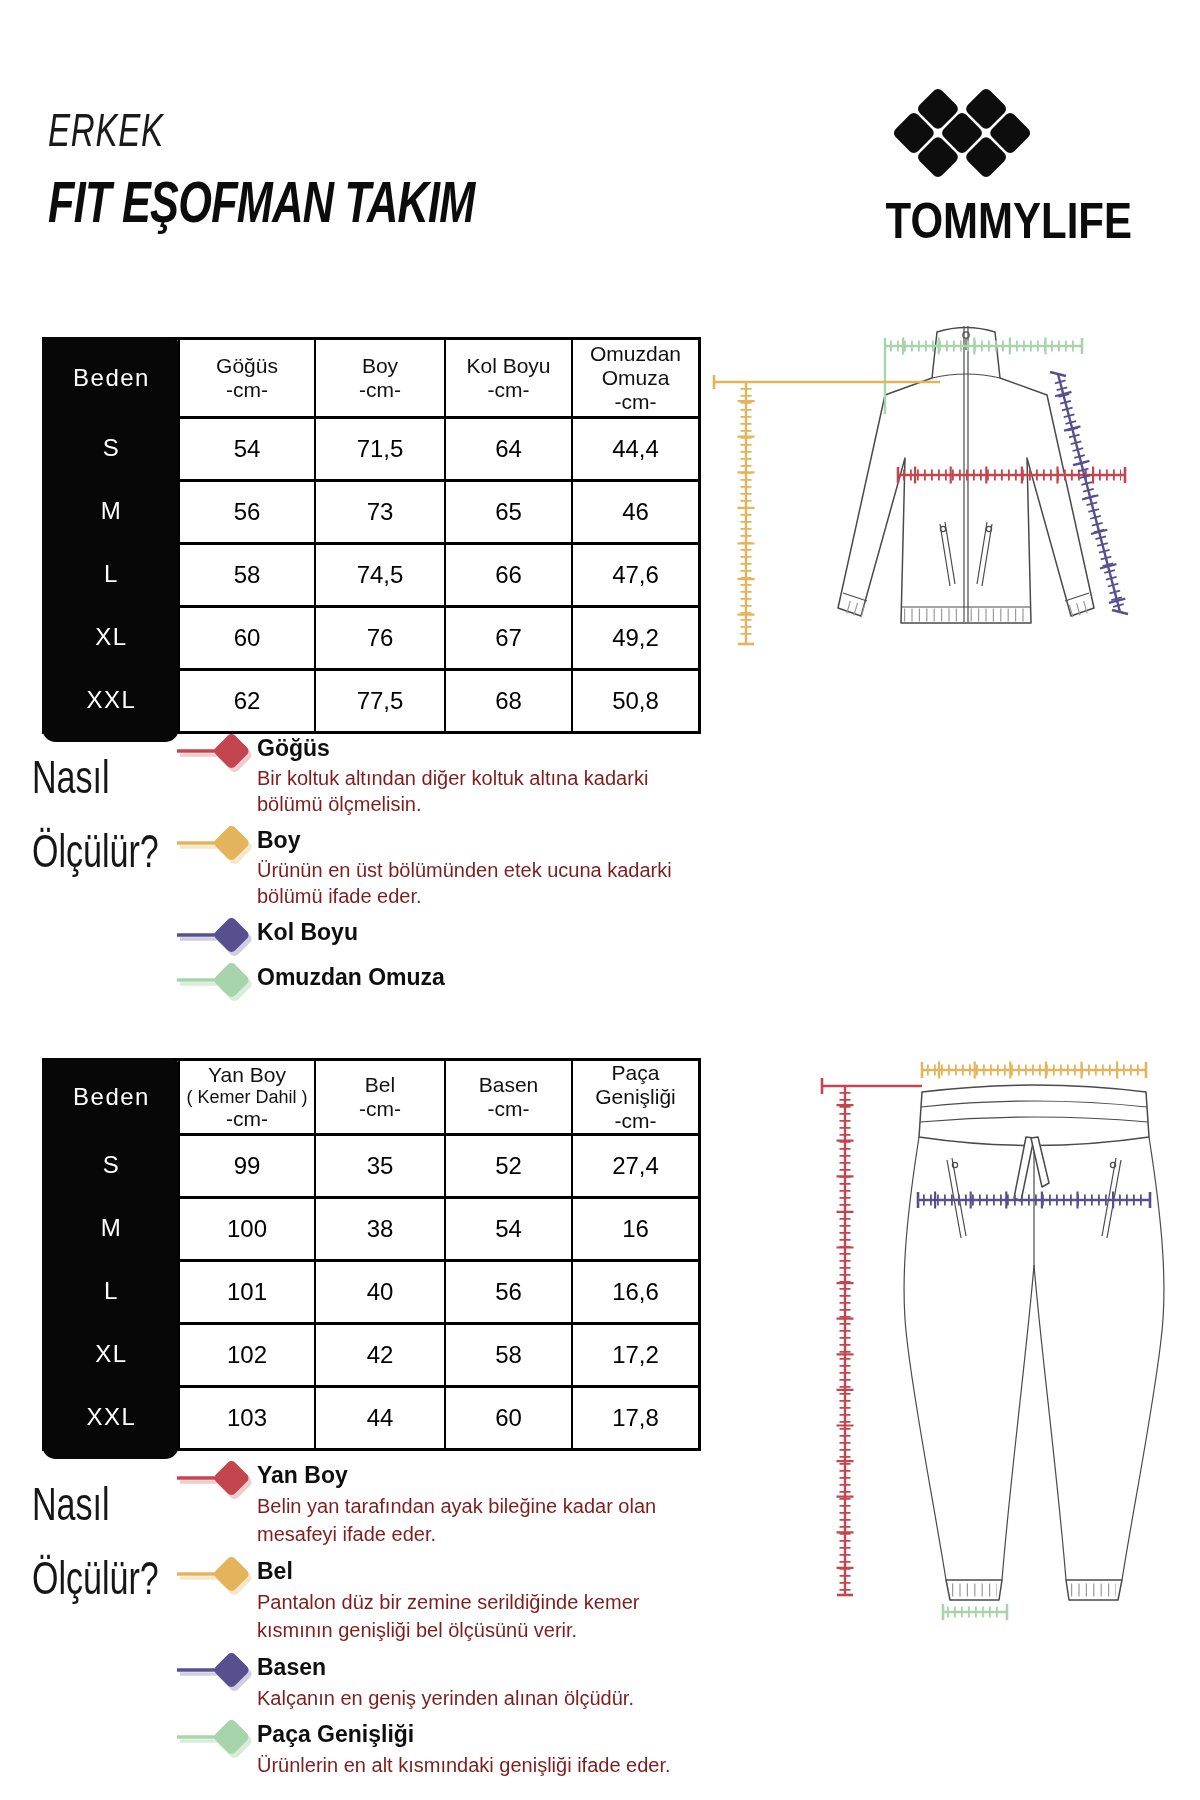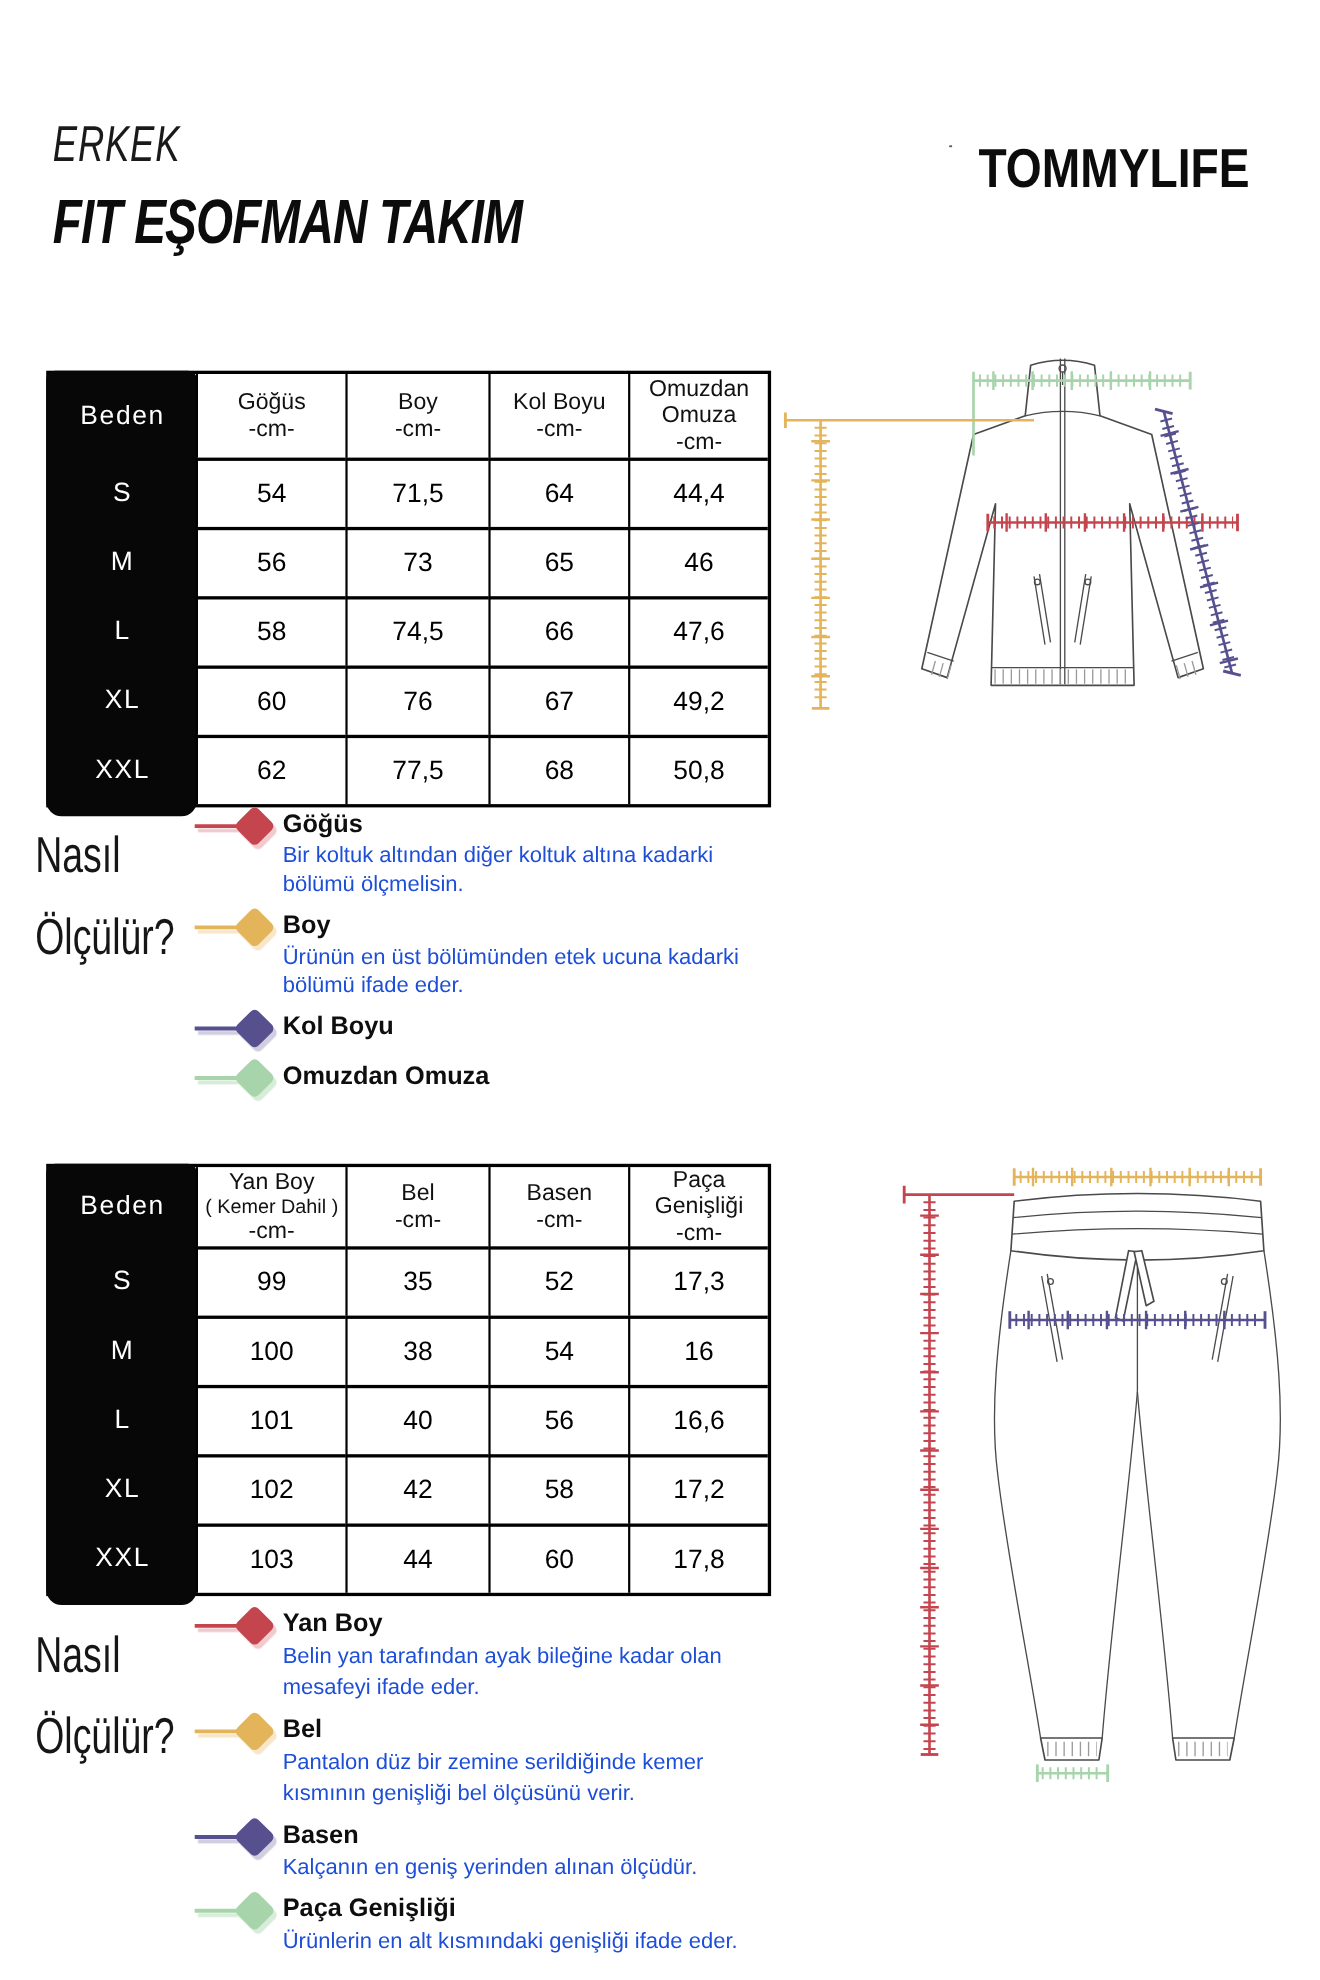--- a/index.html
+++ b/index.html
@@ -7,21 +7,21 @@
   .sheet {
     position: relative; width: 1200px; height: 1800px; background: #fff;
     font-family: "Liberation Sans", "DejaVu Sans", sans-serif; color:#141414; overflow: hidden;
   }
   
   .brand-block { position:absolute; left:48px; top:103px;font-style:italic; }
   .subtitle { font-size:46px; font-weight:400; letter-spacing:1px; color:#1a1a1a;
               transform:scaleX(.72); transform-origin:left center; white-space:nowrap; }
   .main-title { margin-top:12px; font-size:57px; font-weight:700; letter-spacing:-1px; color:#0c0c0c;
               transform:scaleX(.76); transform-origin:left center; white-space:nowrap; }
-  .logo { position:absolute; left:862px; top:84px; width:298px; display:flex; flex-direction:row; align-items:flex-end; }
+  .logo { position:absolute; left:862px; top:84px; width:298px; display:flex; flex-direction:column; align-items:flex-start; }
   .logo-text { margin-top:10px; font-size:50px; font-weight:700; letter-spacing:0px; color:#0c0c0c;
               transform:scaleX(.84); transform-origin:center; white-space:nowrap; }
   .logo-diamonds { width:200px; height:98px; }
   .logo-diamonds rect { fill:#0d0d0d; }
 
   
   .size-table { position:absolute; display:grid; border:3px solid #000; background:#fff; }
   #jacket-table { left:42px; top:337px; grid-template-columns:133px 136px 130px 127px 127px; grid-template-rows:76px repeat(5,63px); }
   #pants-table  { left:42px; top:1058px; grid-template-columns:133px 136px 130px 127px 127px; grid-template-rows:72px repeat(5,63px); }
   .size-col-bg { position:absolute; z-index:0; left:-3px; top:-3px; width:137px; height:calc(100% + 14px);
@@ -38,21 +38,21 @@
   .legend { position:absolute; left:32px; width:660px; }
   #legend-jacket { top:735px; }
   #legend-pants  { top:1462px; }
   .nasil { position:absolute; left:0; top:6px; font-size:46px; font-weight:400; line-height:1.6; color:#161616;
            transform:scaleX(.74); transform-origin:left top; white-space:nowrap; }
   .legend-items { margin-left:143px; display:flex; flex-direction:column; }
   .legend-item { display:flex; align-items:flex-start; margin-bottom:9px; }
   .li-icon { width:78px; height:40px; flex:0 0 78px; margin-top:-4px; }
   .li-text { margin-left:4px; }
   .li-title { font-size:23px; font-weight:700; color:#0e0e0e; }
-  .li-desc { font-size:20px; line-height:1.32; color:#1d4ed8; max-width:490px; margin-top:3px; }
+  .li-desc { font-size:20px; line-height:1.32; color:#7f1d1d; max-width:490px; margin-top:3px; }
   #legend-pants .li-desc { max-width:462px; line-height:1.42; }
   .legend-item.red    { color:var(--c-red,#C5454F); }
   .legend-item.yellow { color:var(--c-yellow,#E4B45A); }
   .legend-item.purple { color:var(--c-purple,#56508F); }
   .legend-item.green  { color:var(--c-green,#A7D4AB); }
   .legend-item.red    .li-icon { filter:drop-shadow(3px 4px 0 rgba(197,69,79,.28)); }
   .legend-item.yellow .li-icon { filter:drop-shadow(3px 4px 0 rgba(228,180,90,.32)); }
   .legend-item.purple .li-icon { filter:drop-shadow(3px 4px 0 rgba(86,80,143,.28)); }
   .legend-item.green  .li-icon { filter:drop-shadow(3px 4px 0 rgba(167,212,171,.45)); }
 
@@ -268,21 +268,21 @@
       </div>
     <div class="st-cell head">
         <span>Paça Genişliği</span>
         <span>-cm-</span>
       </div>
 
     <div class="st-cell size">S</div>
     <div class="st-cell val">99</div>
     <div class="st-cell val">35</div>
     <div class="st-cell val">52</div>
-    <div class="st-cell val">17,3</div>
+    <div class="st-cell val">27,4</div>
 
     <div class="st-cell size">M</div>
     <div class="st-cell val">100</div>
     <div class="st-cell val">38</div>
     <div class="st-cell val">54</div>
     <div class="st-cell val">16</div>
 
     <div class="st-cell size">L</div>
     <div class="st-cell val">101</div>
     <div class="st-cell val">40</div>

